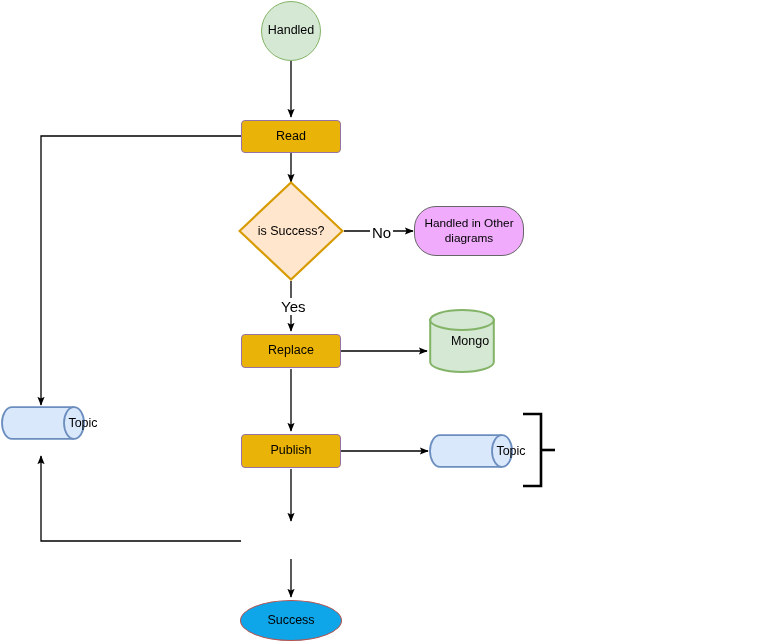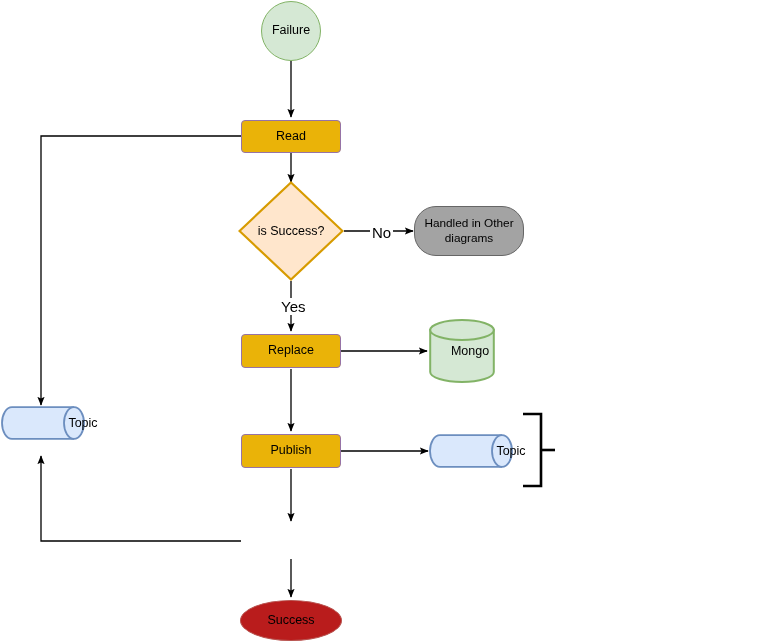--- a/index.html
+++ b/index.html
@@ -50,27 +50,27 @@
   }
   
   .shape-process {
     border-radius: 4px;
     background: #eab308;
     border: 1.4px solid #9673a6;
   }
   
   .shape-external {
     border-radius: 22px;
-    background: #a3a3a3;
+    background: #f0abfc;
     border: 1.7px solid #666666;
   }
   
   .shape-ellipse {
     border-radius: 50%;
-    background: #b91c1c;
+    background: #0ea5e9;
     border: 1.4px solid #b85450;
   }
   
   .shape-diamond-wrap {
     position: absolute;
   }
   .shape-diamond-wrap svg { display: block; }
   .diamond-text {
     position: absolute;
     left: 0; top: 0;
@@ -149,21 +149,21 @@
 
       <path d="M291,559 L291,597" marker-end="url(#arrow)"></path>
 
       <path d="M241,136 L41,136 L41,405" marker-end="url(#arrow)"></path>
 
       <path d="M241,541 L41,541 L41,456" marker-end="url(#arrow)"></path>
     </g>
   </svg>
 
   <div class="node shape-circle" style="left:261px; top:1px; width:60px; height:60px;">
-    <span class="node-label">Failure</span>
+    <span class="node-label">Handled</span>
   </div>
 
   <div class="node shape-process" style="left:241px; top:120px; width:100px; height:33px;">
     <span class="node-label">Read</span>
   </div>
 
   <div class="shape-diamond-wrap" style="left:238px; top:181px; width:106px; height:100px;">
     <svg width="106" height="100" viewBox="0 0 106 100" xmlns="http://www.w3.org/2000/svg">
       <polygon points="53,1.5 104.5,50 53,98.5 1.5,50" fill="#ffe6cc" stroke="#d79b00" stroke-width="2.2"></polygon>
     </svg>
@@ -171,21 +171,21 @@
   </div>
 
   <div class="node shape-external" style="left:414px; top:206px; width:110px; height:50px; font-size:11.8px;">
     <span class="node-label">Handled in Other diagrams</span>
   </div>
 
   <div class="node shape-process" style="left:241px; top:334px; width:100px; height:34px;">
     <span class="node-label">Replace</span>
   </div>
 
-  <div class="cyl-v" style="left:429px; top:319px; width:82px; height:64px;text-align:right;">
+  <div class="cyl-v" style="left:429px; top:309px; width:82px; height:64px;text-align:right;">
     <svg width="66" height="64" viewBox="0 0 66 64" xmlns="http://www.w3.org/2000/svg">
       <path d="M1.2,11 L1.2,53 A31.8,10 0 0 0 64.8,53 L64.8,11 Z" fill="#d5e8d4" stroke="#82b366" stroke-width="2"></path>
       <ellipse cx="33" cy="11" rx="31.8" ry="10" fill="#d5e8d4" stroke="#82b366" stroke-width="2"></ellipse>
     </svg>
     <div class="cyl-text">Mongo</div>
   </div>
 
   <div class="node shape-process" style="left:241px; top:434px; width:100px; height:34px;">
     <span class="node-label">Publish</span>
   </div>

